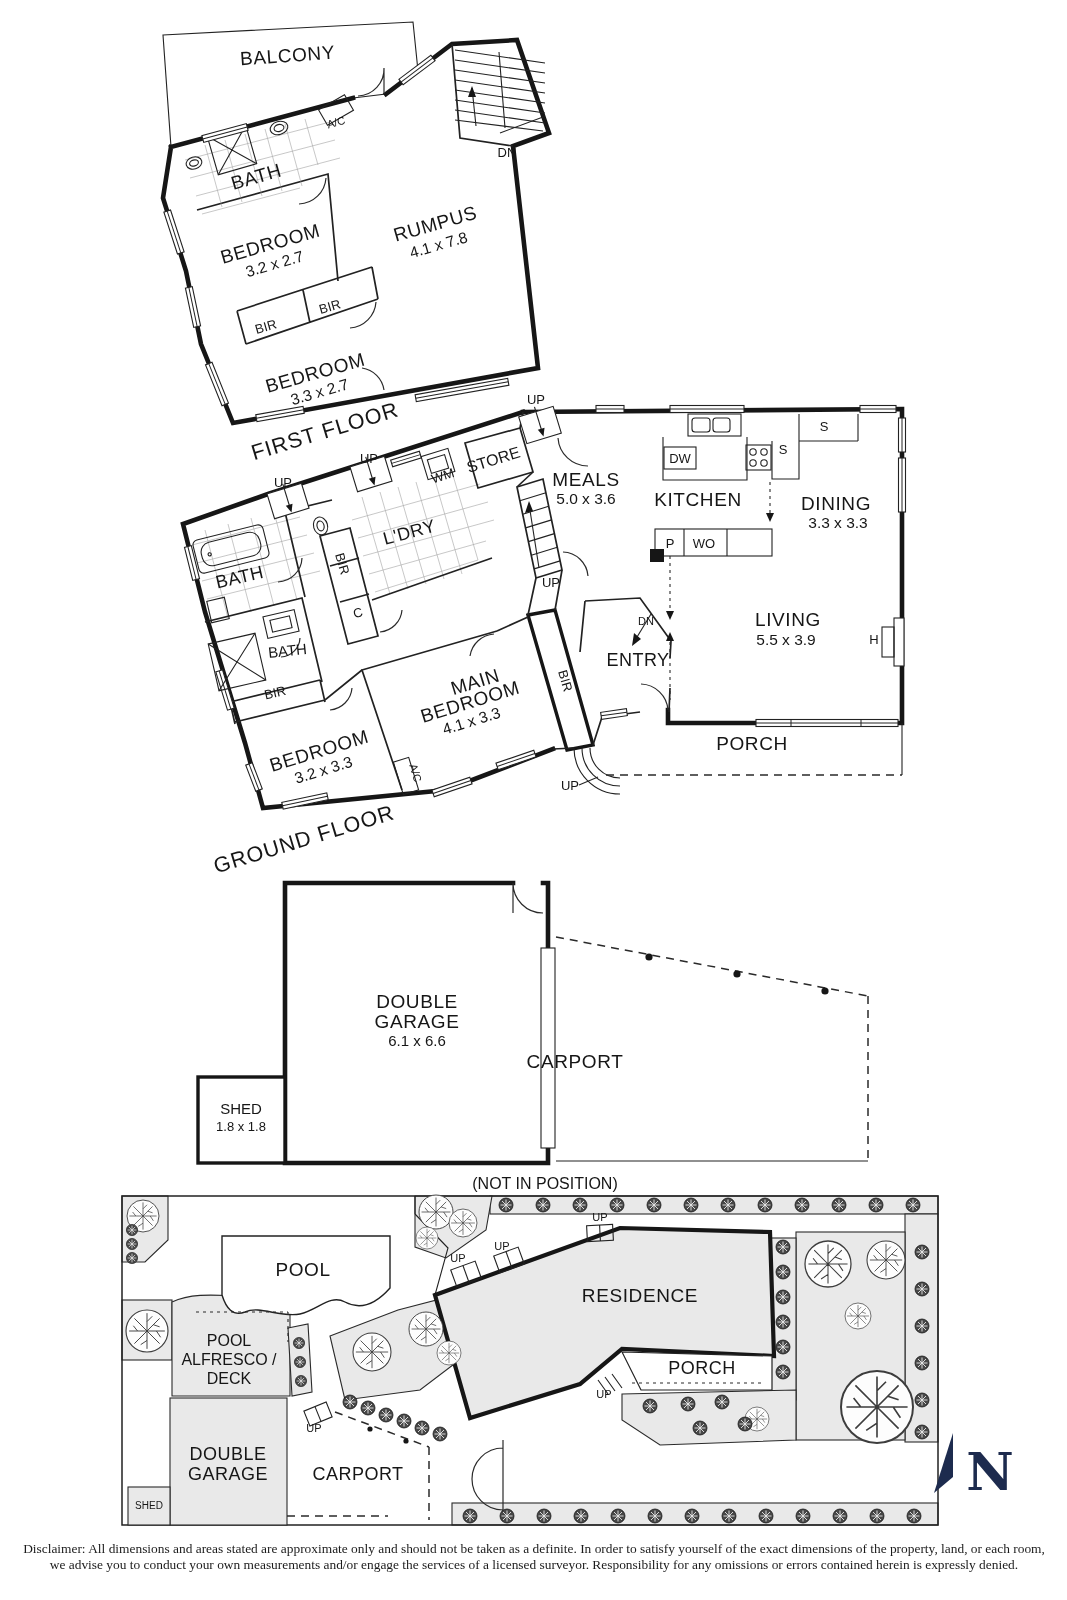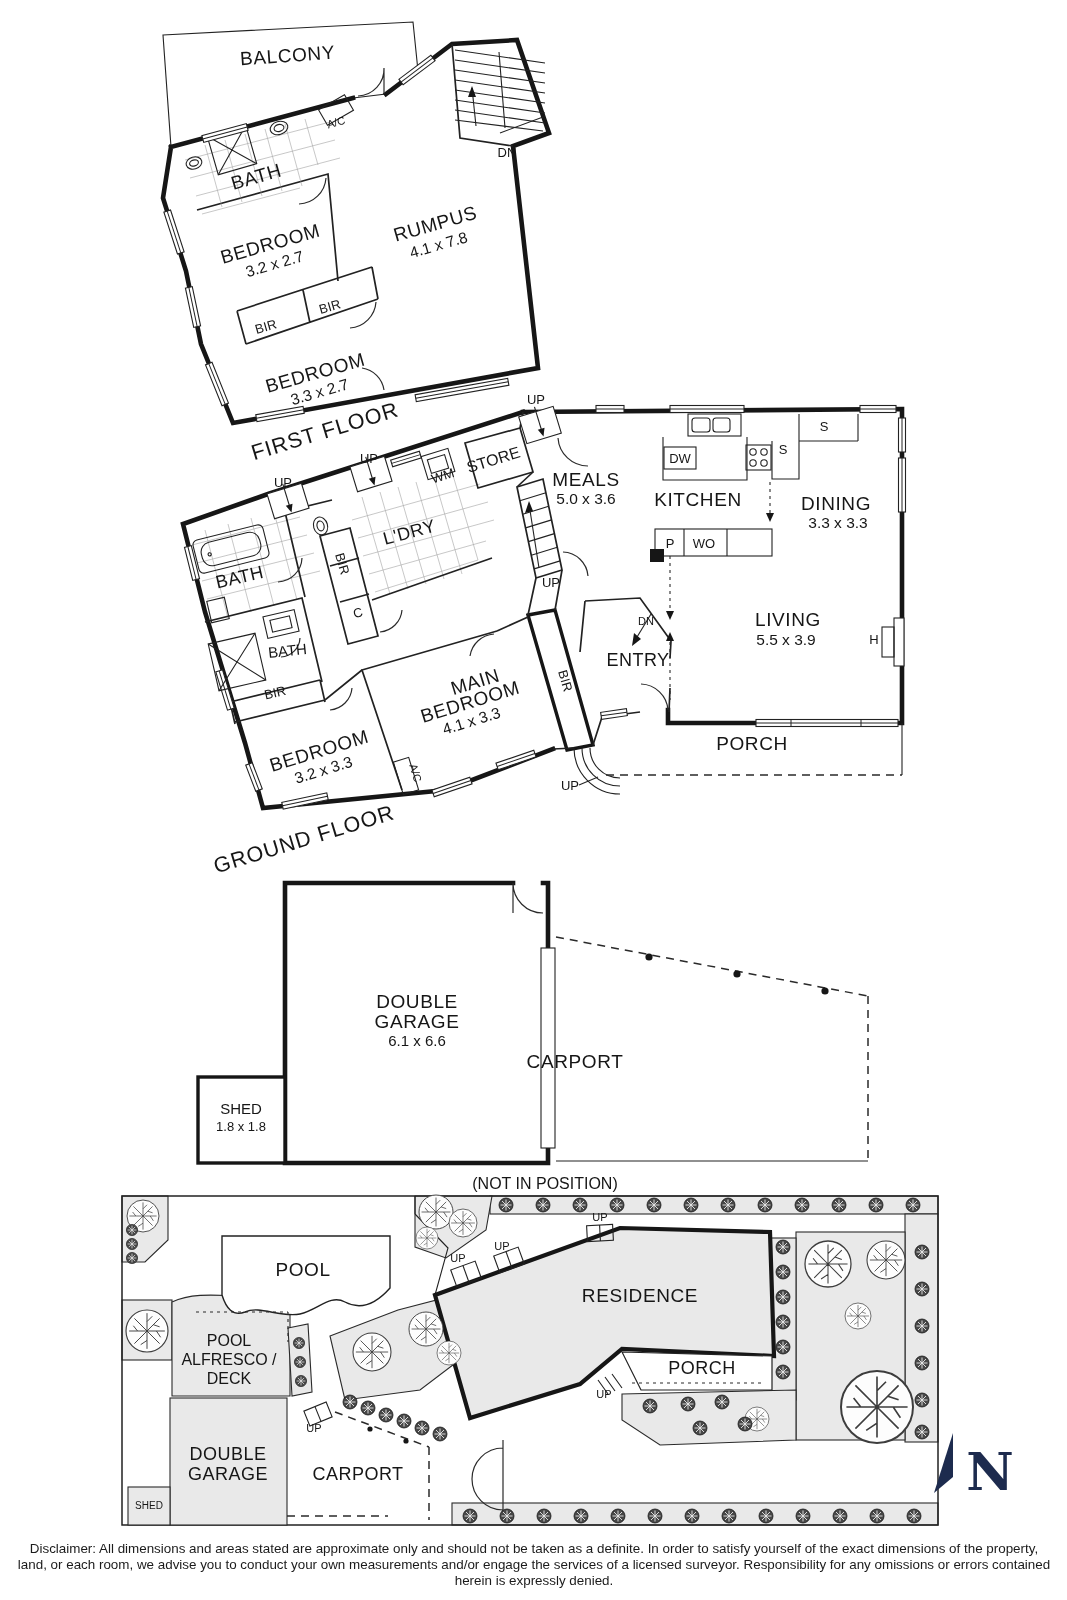--- a/index.html
+++ b/index.html
@@ -24,21 +24,21 @@
   .md15{font-size:15px;text-anchor:middle;}
   .dims{font-size:15.5px;text-anchor:middle;}
   .sm{font-size:13px;text-anchor:middle;}
   .xs{font-size:11px;text-anchor:middle;}
   .flr{font-size:21.5px;text-anchor:middle;letter-spacing:1px;}
   .fillL{fill:#e9e9e9;stroke:#2a2a2a;stroke-width:1.1;}
   .arr{fill:#161616;}
   .north{font-family:"DejaVu Serif",serif;font-weight:bold;font-size:52px;
     fill:#1d2b4e;text-anchor:middle;}
   #disclaimer{position:absolute;left:14px;top:1541px;width:1040px;text-align:center;
-    font-size:13.4px;line-height:1.2;color:#1b1b1b;}
+    font-size:13.4px;line-height:1.2;color:#1b1b1b;font-family:Liberation Serif, serif;}
 </style>
 </head>
 <body>
 
 <svg id="plan" width="1067" height="1600" viewBox="0 0 1067 1600">
   <defs>
     <g id="tree">
       <circle r="20" fill="#fdfdfd" stroke="#3d3d3d" stroke-width="1.1"></circle>
       <g stroke="#3d3d3d" stroke-width="0.9" fill="none">
         <path d="M0,0 L0,-17 M0,-9 L5,-14 M0,0 L12,-12 M6,-6 L12,-4 M0,0 L17,0 M9,0 L13,6

